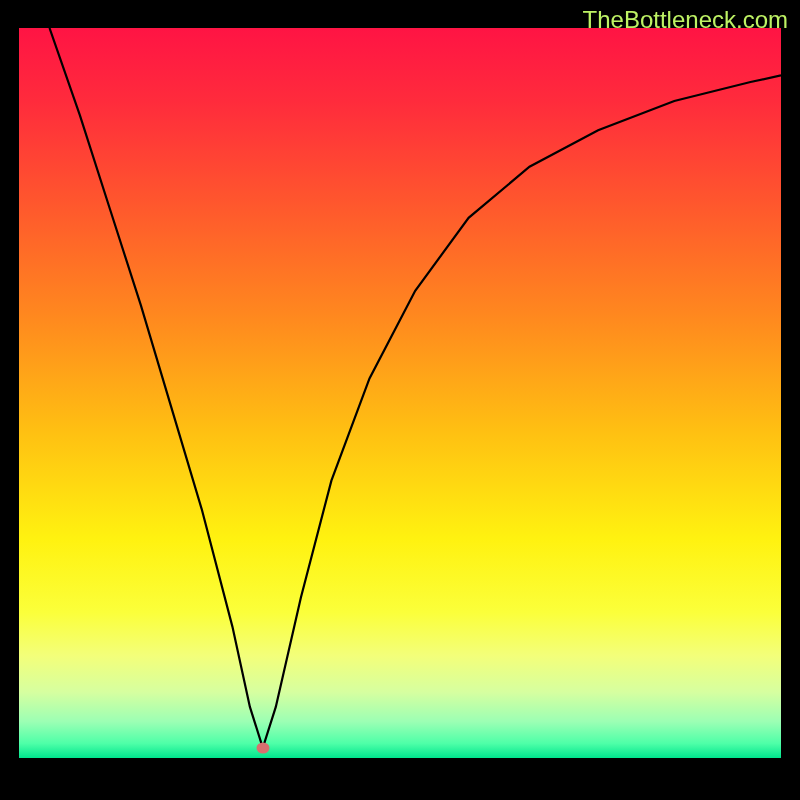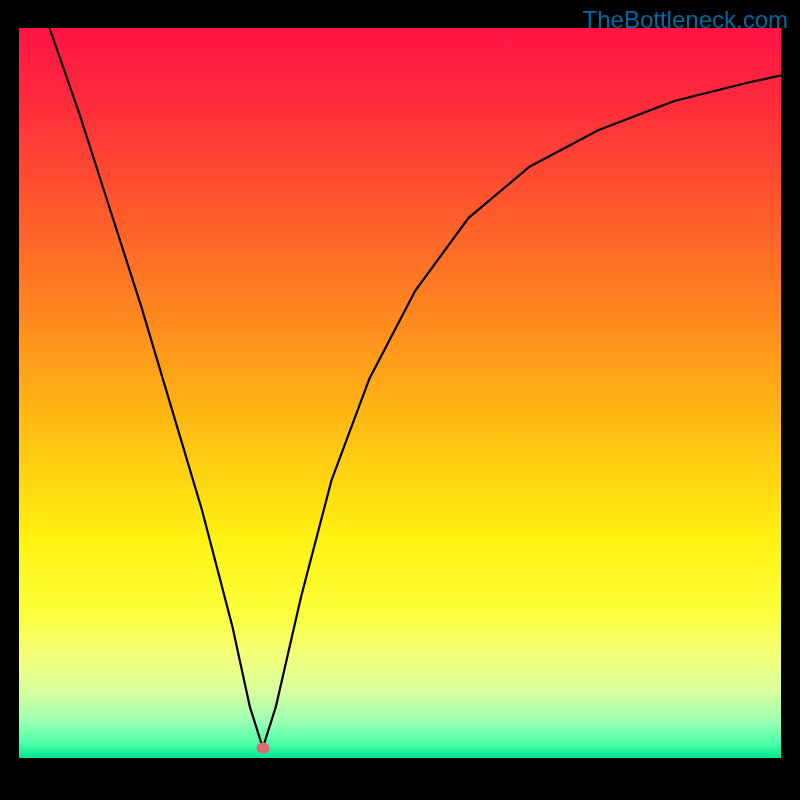--- a/index.html
+++ b/index.html
@@ -9,21 +9,21 @@
     height: 800px;
     background: #000;
     font-family: Arial, sans-serif;
     position: relative;
     overflow: hidden;
   }
   .watermark {
     position: absolute;
     top: 6px;
     right: 12px;
-    color: #0369a1;
+    color: #bef264;
     font-size: 24px;
     z-index: 10;
     margin-left: 42px;
   }
   .frame {
     position: absolute;
     left: 19px;
     top: 28px;
     width: 762px;
     height: 730px;

